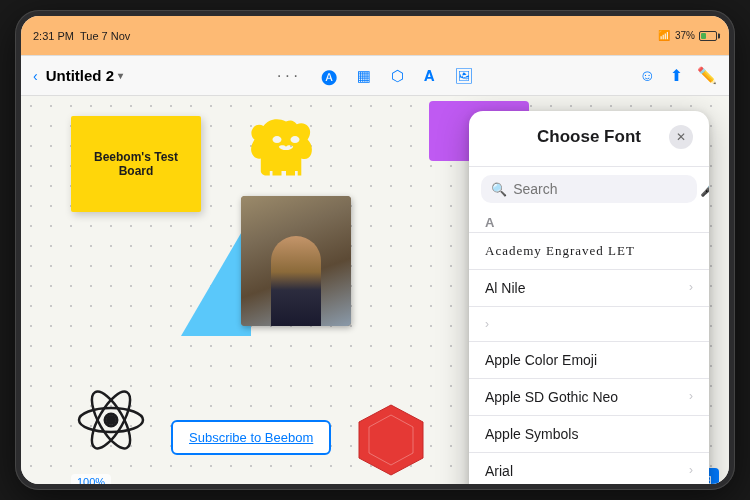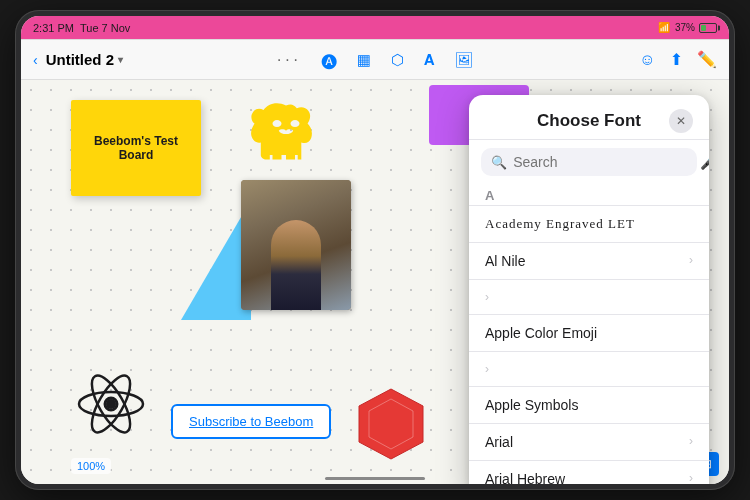--- a/index.html
+++ b/index.html
@@ -29,22 +29,22 @@
       width: 100%;
       height: 100%;
       background: #f0f0f0;
       border-radius: 18px;
       overflow: hidden;
       position: relative;
     }
 
     
     .status-bar {
-      height: 24px;
-      background: #ec4899;
+      height: 40px;
+      background: #fdba74;
       display: flex;
       align-items: center;
       justify-content: space-between;
       padding: 0 12px;
       font-size: 11px;
       font-weight: 500;
       color: #1c1c1e;
       border-bottom: 0.5px solid #ddd;
     }
     .status-left { display: flex; align-items: center; gap: 6px; }
@@ -192,21 +192,21 @@
       width: 240px;
       background: white;
       border-radius: 14px;
       box-shadow: 0 8px 32px rgba(0,0,0,0.25), 0 2px 8px rgba(0,0,0,0.15);
       overflow: hidden;
       z-index: 100;
     }
 
     .font-panel-header {
       display: flex; align-items: center; justify-content: flex-end;
-      padding: 14px 16px 6px;
+      padding: 14px 16px 17px;
       border-bottom: 0.5px solid #e5e5ea;
     }
     .font-panel-title {
       font-size: 17px; font-weight: 600; color: #1c1c1e;
       position: absolute; left: 50%; transform: translateX(-50%);
     }
     .close-btn {
       width: 24px; height: 24px;
       background: #e5e5ea; border-radius: 50%;
       display: flex; align-items: center; justify-content: center;
@@ -380,20 +380,21 @@
 
           <div class="font-item">
             <span class="font-chevron">›</span>
           </div>
 
           <div class="font-item">
             <span class="font-item-name">Apple Color Emoji</span>
           </div>
 
           <div class="font-item">
+            <span class="font-item-name">Apple SD Gothic Neo</span>
             <span class="font-chevron">›</span>
           </div>
 
           <div class="font-item">
             <span class="font-item-name">Apple Symbols</span>
           </div>
 
           <div class="font-item">
             <span class="font-item-name">Arial</span>
             <span class="font-chevron">›</span>

